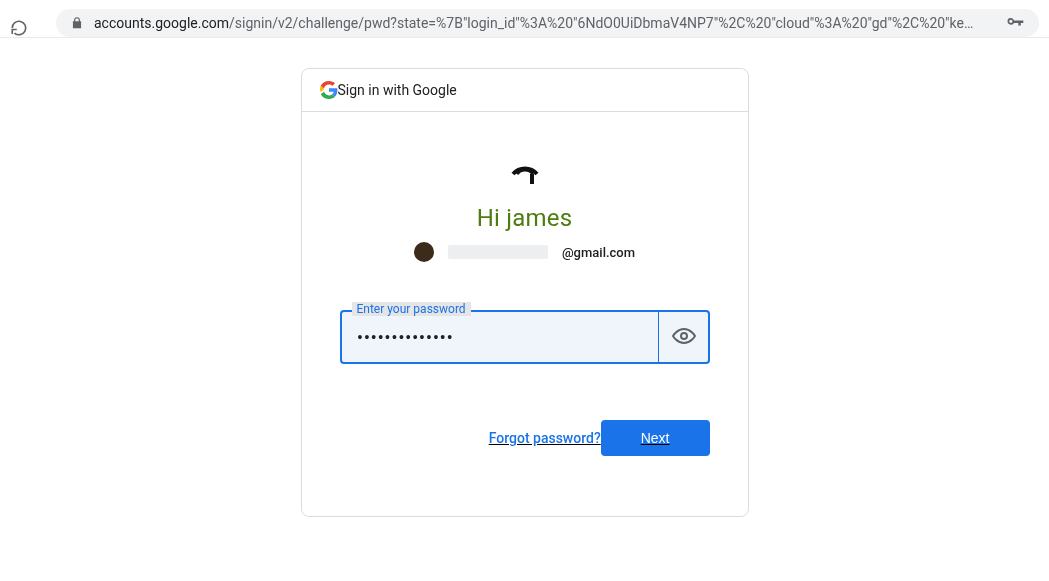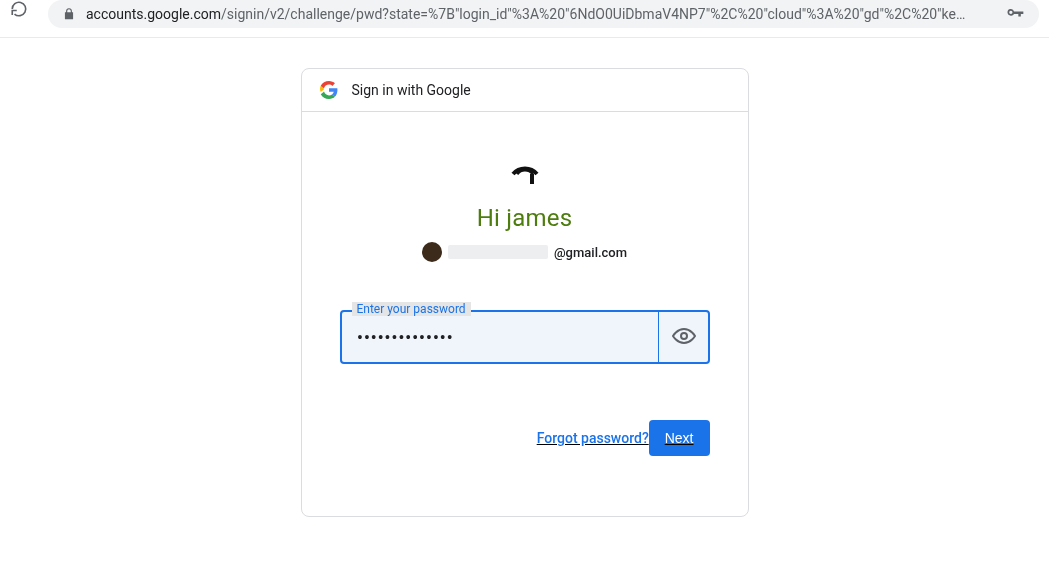--- a/index.html
+++ b/index.html
@@ -3,23 +3,23 @@
   <meta charset="utf-8">
   <style>
     * { margin: 0; padding: 0; box-sizing: border-box; }
     body {
       font-family: 'Google Sans', Roboto, Arial, sans-serif;
       background: #fff;
     }
     .browser-bar {
       height: 38px;
       display: flex;
-      align-items: flex-start;
+      align-items: flex-end;
       padding: 0 10px;
-      gap: 20px;
+      gap: 28px;
       background: #fff;
       border-bottom: 1px solid #e8eaed;
     }
     .reload-icon {
       width: 18px;
       height: 18px;
       display: flex;
       align-items: center;
       justify-content: center;
       color: #5f6368;
@@ -53,21 +53,20 @@
     }
     .card {
       width: 448px;
       border: 1px solid #dadce0;
       border-radius: 8px;
       background: #fff;
     }
     .card-header {
       display: flex;
       align-items: center;
-      gap: 14px;
       padding: 12px 18px;
       border-bottom: 1px solid #dadce0;
     }
     .g-logo { display: flex; }
     .signin-text {
       font-size: 14px;
       color: #202124;
     }
     .card-body {
       padding: 30px 38px 60px 38px;
@@ -82,21 +81,21 @@
       font-size: 24px;
       font-weight: 400;
       color: #4d7c0f;
       margin-top: 18px;
       letter-spacing: 0.2px;
     }
     .account-row {
       display: flex;
       align-items: center;
       justify-content: center;
-      gap: 6px;
+      gap: 14px;
       margin-top: 10px;
     }
     .avatar {
       width: 20px;
       height: 20px;
       border-radius: 50%;
       background: #3c2a1a;
       display: inline-block;
     }
     .redacted {
@@ -161,21 +160,21 @@
       color: #1a73e8;
       font-size: 14px;
       font-weight: 500;
       cursor: pointer;
     }
     .next-btn {
       background: #1a73e8;
       color: #fff;
       border: none;
       border-radius: 4px;
-      padding: 10px 16px;
+      padding: 10px 40px;
       font-size: 14px;
       font-weight: 500;
       cursor: pointer;
     }
   </style>
 </head>
 <body>
 
 <div class="browser-bar">
   <div class="reload-icon">

